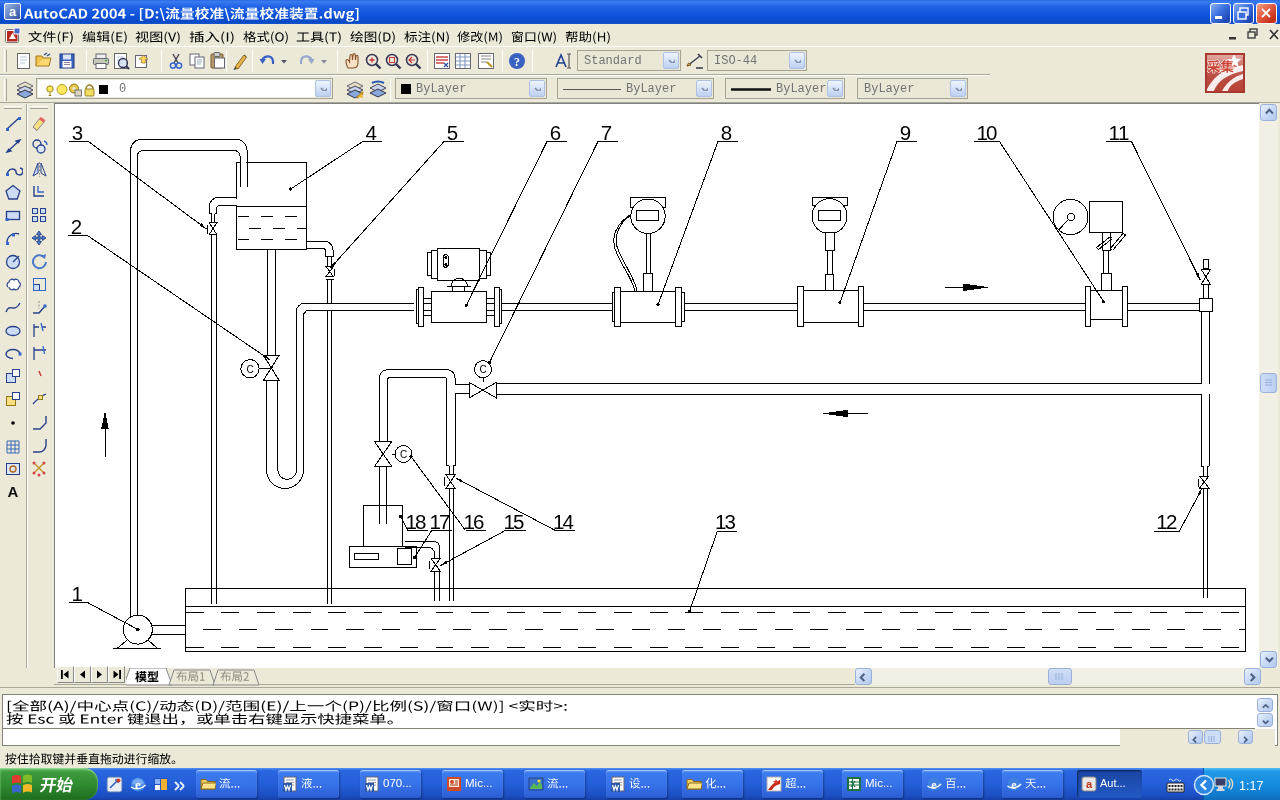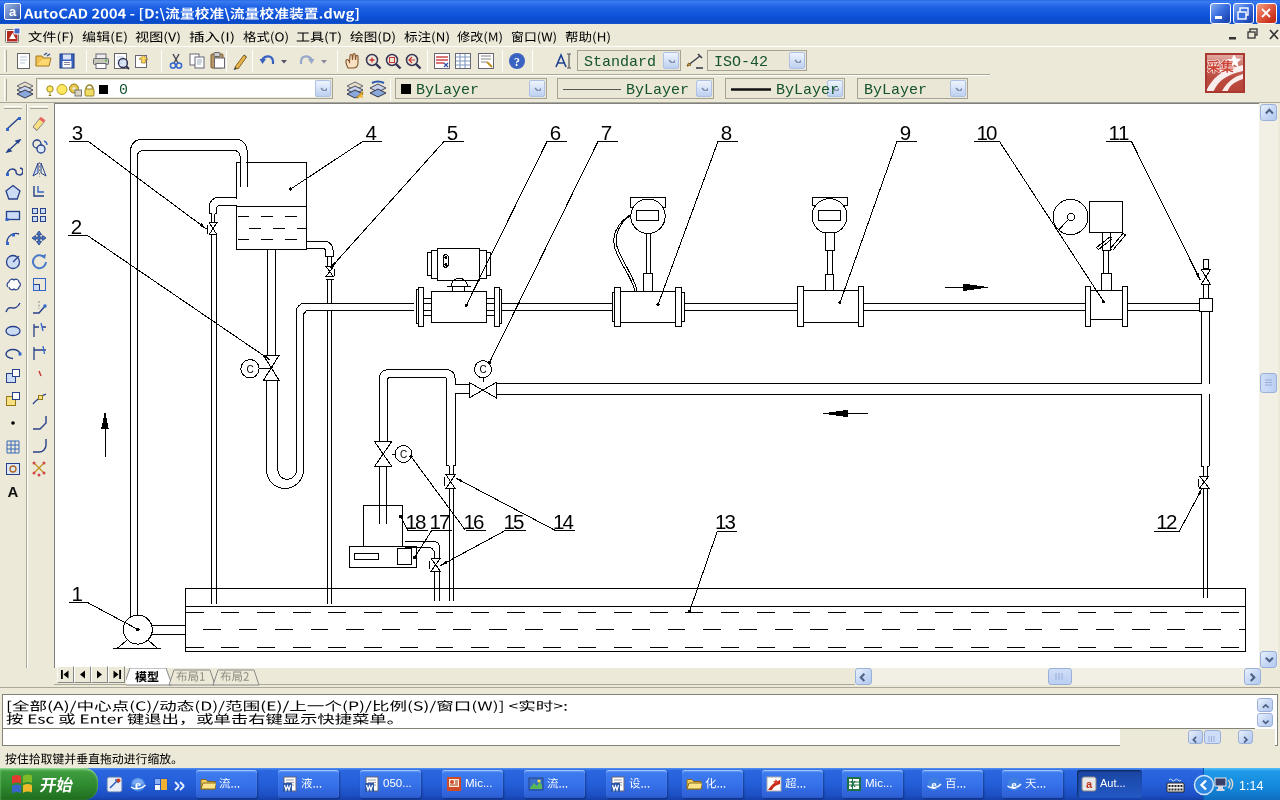--- a/index.html
+++ b/index.html
@@ -5,21 +5,21 @@
 .abs{position:absolute}
 #root{position:relative;width:1280px;height:800px}
 .tb{background:#ece9d8}
 .grip{width:3px;border-left:1px solid #fff;border-right:1px solid #a9a799;height:22px}
 .sep{width:1px;background:#a9a799;border-right:1px solid #fff;height:22px}
 .combo{background:#eae7d6;border:1px solid #a5a395;position:absolute;height:21px}
 .combo .in{position:absolute;left:1px;top:1px;right:17px;bottom:1px;background:#eae7d6}
 .combo.wt .in{background:#fff}
 .combo .btn{position:absolute;right:1px;top:1px;width:16px;bottom:1px;border:1px solid #aec0e4;border-radius:2px;background:linear-gradient(180deg,#eef4fd 0%,#d3e1f7 55%,#bcd0f0 100%)}
 .chev{position:absolute;width:7px;height:4px}
-.ctext{font-size:15px;color:#14532d;font-family:"Liberation Mono",monospace}
+.ctext{font-size:12px;color:#737373;font-family:"Liberation Mono",monospace}
 </style></head><body>
 <div id="root">
     <div class="abs" style="left:0;top:0;width:1280px;height:24px;background:linear-gradient(180deg,#2667e8 0%,#3a7bf0 6%,#1e61e4 30%,#0d51d8 70%,#0a49c4 92%,#1257d0 100%)">
 <div class="abs" style="left:4px;top:3px;width:17px;height:17px;background:linear-gradient(135deg,#9db8e8,#30519e);border:1px solid #fff;border-radius:2px;color:#fff;font-weight:bold;font-size:13px;text-align:center;line-height:15px">a</div>
 </div>
     <svg style="position:absolute;left:24.0px;top:3.5px" width="338.0" height="19.1">
       <g transform="translate(0,14.5) scale(1.1191,1)">
         <path d="M-0.1 0.0 3.1 -9.8H5.4L8.5 0.0H6.5L5.1 -5.1Q4.8 -5.9 4.6 -6.7Q4.4 -7.5 4.2 -8.3H4.2Q4.0 -7.5 3.8 -6.7Q3.5 -5.9 3.3 -5.1L1.9 0.0ZM1.9 -2.5V-4.0H6.5V-2.5Z M11.7 0.2Q10.5 0.2 10.0 -0.6Q9.4 -1.4 9.4 -2.8V-7.4H11.4V-3.0Q11.4 -2.2 11.6 -1.8Q11.9 -1.5 12.4 -1.5Q12.9 -1.5 13.2 -1.7Q13.5 -1.9 13.9 -2.4V-7.4H15.8V0.0H14.3L14.1 -1.1H14.1Q13.6 -0.5 13.0 -0.2Q12.5 0.2 11.7 0.2Z M20.6 0.2Q19.7 0.2 19.2 -0.2Q18.7 -0.5 18.4 -1.1Q18.2 -1.8 18.2 -2.6V-5.9H17.2V-7.3L18.3 -7.4L18.5 -9.4H20.1V-7.4H22.0V-5.9H20.1V-2.6Q20.1 -2.0 20.4 -1.6Q20.6 -1.3 21.1 -1.3Q21.3 -1.3 21.5 -1.4Q21.7 -1.4 21.9 -1.5L22.2 -0.1Q21.9 0.0 21.5 0.1Q21.1 0.2 20.6 0.2Z M26.6 0.2Q25.6 0.2 24.8 -0.3Q24.0 -0.7 23.5 -1.6Q23.0 -2.5 23.0 -3.7Q23.0 -4.9 23.5 -5.8Q24.0 -6.7 24.8 -7.1Q25.6 -7.6 26.6 -7.6Q27.3 -7.6 27.9 -7.3Q28.5 -7.1 29.0 -6.6Q29.5 -6.1 29.8 -5.3Q30.1 -4.6 30.1 -3.7Q30.1 -2.5 29.6 -1.6Q29.1 -0.7 28.3 -0.3Q27.5 0.2 26.6 0.2ZM26.6 -1.4Q27.1 -1.4 27.4 -1.7Q27.8 -2.0 27.9 -2.5Q28.1 -3.0 28.1 -3.7Q28.1 -4.4 27.9 -4.9Q27.8 -5.4 27.4 -5.7Q27.1 -6.0 26.6 -6.0Q26.1 -6.0 25.7 -5.7Q25.4 -5.4 25.2 -4.9Q25.0 -4.4 25.0 -3.7Q25.0 -3.0 25.2 -2.5Q25.4 -2.0 25.7 -1.7Q26.1 -1.4 26.6 -1.4Z M35.9 0.2Q34.9 0.2 34.1 -0.1Q33.3 -0.5 32.7 -1.1Q32.1 -1.8 31.8 -2.7Q31.4 -3.6 31.4 -4.8Q31.4 -6.1 31.8 -7.0Q32.1 -7.9 32.7 -8.6Q33.4 -9.3 34.2 -9.6Q35.0 -10.0 35.9 -10.0Q36.9 -10.0 37.6 -9.6Q38.3 -9.2 38.8 -8.7L37.8 -7.5Q37.4 -7.8 37.0 -8.0Q36.5 -8.3 36.0 -8.3Q35.2 -8.3 34.7 -7.9Q34.1 -7.5 33.7 -6.7Q33.4 -6.0 33.4 -4.9Q33.4 -3.8 33.7 -3.1Q34.0 -2.3 34.6 -1.9Q35.2 -1.5 35.9 -1.5Q36.6 -1.5 37.1 -1.8Q37.6 -2.1 38.0 -2.5L39.0 -1.2Q38.4 -0.5 37.6 -0.2Q36.8 0.2 35.9 0.2Z M39.3 0.0 42.4 -9.8H44.7L47.9 0.0H45.8L44.4 -5.1Q44.2 -5.9 44.0 -6.7Q43.8 -7.5 43.6 -8.3H43.5Q43.3 -7.5 43.1 -6.7Q42.9 -5.9 42.7 -5.1L41.3 0.0ZM41.2 -2.5V-4.0H45.9V-2.5Z M49.0 0.0V-9.8H51.7Q53.2 -9.8 54.3 -9.3Q55.4 -8.7 55.9 -7.7Q56.5 -6.6 56.5 -4.9Q56.5 -3.3 55.9 -2.2Q55.4 -1.1 54.3 -0.5Q53.2 0.0 51.8 0.0ZM51.0 -1.6H51.6Q52.5 -1.6 53.1 -1.9Q53.8 -2.3 54.2 -3.0Q54.5 -3.7 54.5 -4.9Q54.5 -6.1 54.2 -6.8Q53.8 -7.6 53.1 -7.9Q52.5 -8.2 51.6 -8.2H51.0Z M60.8 0.0V-1.1Q62.1 -2.3 63.1 -3.3Q64.0 -4.3 64.5 -5.2Q65.0 -6.1 65.0 -6.8Q65.0 -7.3 64.9 -7.7Q64.7 -8.0 64.4 -8.2Q64.0 -8.4 63.6 -8.4Q63.0 -8.4 62.6 -8.1Q62.1 -7.8 61.8 -7.4L60.7 -8.5Q61.4 -9.2 62.1 -9.6Q62.8 -10.0 63.8 -10.0Q64.7 -10.0 65.4 -9.6Q66.1 -9.2 66.5 -8.5Q66.9 -7.9 66.9 -6.9Q66.9 -6.1 66.4 -5.1Q66.0 -4.2 65.3 -3.3Q64.5 -2.4 63.6 -1.5Q64.0 -1.6 64.4 -1.6Q64.9 -1.6 65.2 -1.6H67.3V0.0Z M71.9 0.2Q70.9 0.2 70.2 -0.4Q69.4 -1.0 69.0 -2.1Q68.6 -3.2 68.6 -4.9Q68.6 -6.6 69.0 -7.7Q69.4 -8.8 70.2 -9.4Q70.9 -10.0 71.9 -10.0Q72.9 -10.0 73.7 -9.4Q74.4 -8.8 74.8 -7.7Q75.2 -6.6 75.2 -4.9Q75.2 -3.2 74.8 -2.1Q74.4 -1.0 73.7 -0.4Q72.9 0.2 71.9 0.2ZM71.9 -1.3Q72.3 -1.3 72.7 -1.7Q73.0 -2.0 73.2 -2.8Q73.4 -3.6 73.4 -4.9Q73.4 -6.3 73.2 -7.1Q73.0 -7.8 72.7 -8.1Q72.3 -8.5 71.9 -8.5Q71.5 -8.5 71.2 -8.1Q70.8 -7.8 70.6 -7.1Q70.4 -6.3 70.4 -4.9Q70.4 -3.6 70.6 -2.8Q70.8 -2.0 71.2 -1.7Q71.5 -1.3 71.9 -1.3Z M79.7 0.2Q78.7 0.2 78.0 -0.4Q77.2 -1.0 76.8 -2.1Q76.4 -3.2 76.4 -4.9Q76.4 -6.6 76.8 -7.7Q77.2 -8.8 78.0 -9.4Q78.7 -10.0 79.7 -10.0Q80.7 -10.0 81.4 -9.4Q82.2 -8.8 82.6 -7.7Q83.0 -6.6 83.0 -4.9Q83.0 -3.2 82.6 -2.1Q82.2 -1.0 81.4 -0.4Q80.7 0.2 79.7 0.2ZM79.7 -1.3Q80.1 -1.3 80.5 -1.7Q80.8 -2.0 81.0 -2.8Q81.2 -3.6 81.2 -4.9Q81.2 -6.3 81.0 -7.1Q80.8 -7.8 80.5 -8.1Q80.1 -8.5 79.7 -8.5Q79.3 -8.5 79.0 -8.1Q78.6 -7.8 78.4 -7.1Q78.2 -6.3 78.2 -4.9Q78.2 -3.6 78.4 -2.8Q78.6 -2.0 79.0 -1.7Q79.3 -1.3 79.7 -1.3Z M88.0 0.0V-6.0Q88.0 -6.4 88.1 -7.0Q88.1 -7.6 88.1 -8.0H88.1Q87.9 -7.6 87.7 -7.2Q87.5 -6.8 87.3 -6.4L85.8 -4.0H91.0V-2.5H83.9V-3.9L87.5 -9.8H89.9V0.0Z M95.0 -3.1V-4.5H98.6V-3.1Z M103.6 2.3V-10.6H106.6V-9.6H105.0V1.2H106.6V2.3Z M108.5 0.0V-9.8H111.1Q112.6 -9.8 113.7 -9.3Q114.8 -8.7 115.4 -7.7Q116.0 -6.6 116.0 -4.9Q116.0 -3.3 115.4 -2.2Q114.8 -1.1 113.7 -0.5Q112.7 0.0 111.2 0.0ZM110.4 -1.6H111.0Q111.9 -1.6 112.6 -1.9Q113.3 -2.3 113.6 -3.0Q114.0 -3.7 114.0 -4.9Q114.0 -6.1 113.6 -6.8Q113.3 -7.6 112.6 -7.9Q111.9 -8.2 111.0 -8.2H110.4Z M118.8 -4.8Q118.3 -4.8 118.0 -5.2Q117.6 -5.6 117.6 -6.1Q117.6 -6.6 118.0 -7.0Q118.3 -7.4 118.8 -7.4Q119.3 -7.4 119.7 -7.0Q120.0 -6.6 120.0 -6.1Q120.0 -5.6 119.7 -5.2Q119.3 -4.8 118.8 -4.8ZM118.8 0.2Q118.3 0.2 118.0 -0.2Q117.6 -0.6 117.6 -1.1Q117.6 -1.6 118.0 -2.0Q118.3 -2.3 118.8 -2.3Q119.3 -2.3 119.7 -2.0Q120.0 -1.6 120.0 -1.1Q120.0 -0.6 119.7 -0.2Q119.3 0.2 118.8 0.2Z M124.6 2.4 121.3 -10.6H122.6L125.9 2.4Z M130.4 -9.6H138.6V-8.2H130.4ZM133.5 -4.7H134.9V0.6H133.5ZM131.3 -4.7H132.7V-3.4Q132.7 -2.9 132.7 -2.3Q132.6 -1.7 132.4 -1.1Q132.2 -0.5 131.8 0.1Q131.4 0.6 130.7 1.1Q130.6 0.9 130.4 0.8Q130.2 0.6 130.0 0.4Q129.8 0.2 129.6 0.1Q130.4 -0.5 130.7 -1.1Q131.1 -1.7 131.2 -2.3Q131.3 -2.9 131.3 -3.5ZM135.4 -7.7 136.6 -8.4Q137.0 -8.0 137.4 -7.5Q137.8 -6.9 138.2 -6.5Q138.6 -6.0 138.8 -5.6L137.5 -4.8Q137.3 -5.1 137.0 -5.7Q136.6 -6.2 136.2 -6.7Q135.8 -7.2 135.4 -7.7ZM135.7 -4.7H137.2V-0.7Q137.2 -0.6 137.2 -0.5Q137.2 -0.4 137.2 -0.4Q137.3 -0.3 137.3 -0.3Q137.3 -0.3 137.4 -0.3Q137.4 -0.3 137.5 -0.3Q137.5 -0.3 137.6 -0.3Q137.6 -0.3 137.7 -0.3Q137.7 -0.3 137.8 -0.3Q137.8 -0.4 137.9 -0.7Q137.9 -0.8 137.9 -1.2Q137.9 -1.5 137.9 -2.0Q138.1 -1.8 138.4 -1.6Q138.7 -1.5 139.0 -1.4Q139.0 -0.9 138.9 -0.5Q138.9 -0.0 138.8 0.2Q138.7 0.6 138.4 0.8Q138.2 0.9 138.0 0.9Q137.8 0.9 137.6 0.9Q137.5 0.9 137.3 0.9Q137.1 0.9 136.9 0.9Q136.7 0.9 136.5 0.9Q136.2 0.8 136.1 0.6Q135.9 0.4 135.8 0.2Q135.7 -0.1 135.7 -0.8ZM130.8 -5.0Q130.8 -5.2 130.7 -5.5Q130.7 -5.8 130.6 -6.0Q130.5 -6.3 130.5 -6.5Q130.7 -6.5 131.0 -6.6Q131.3 -6.7 131.5 -6.9Q131.6 -7.0 131.9 -7.3Q132.1 -7.6 132.4 -8.0Q132.7 -8.3 133.0 -8.7Q133.2 -9.0 133.4 -9.2H135.1Q134.9 -8.9 134.5 -8.4Q134.2 -8.0 133.8 -7.5Q133.5 -7.1 133.2 -6.7Q132.8 -6.2 132.5 -5.9Q132.5 -5.9 132.4 -5.9Q132.2 -5.8 131.9 -5.7Q131.7 -5.6 131.4 -5.5Q131.2 -5.4 131.0 -5.3Q130.8 -5.1 130.8 -5.0ZM130.8 -5.0 130.8 -6.1 131.6 -6.6 137.3 -6.9Q137.4 -6.6 137.4 -6.3Q137.5 -5.9 137.6 -5.7Q135.9 -5.5 134.8 -5.5Q133.7 -5.4 133.0 -5.3Q132.3 -5.3 131.8 -5.2Q131.4 -5.2 131.2 -5.1Q131.0 -5.1 130.8 -5.0ZM133.3 -10.9 134.8 -11.2Q135.0 -10.8 135.2 -10.3Q135.4 -9.7 135.5 -9.4L134.0 -9.0Q133.9 -9.3 133.7 -9.9Q133.5 -10.4 133.3 -10.9ZM127.0 -9.9 127.9 -11.1Q128.3 -10.9 128.8 -10.6Q129.2 -10.4 129.7 -10.1Q130.1 -9.9 130.3 -9.6L129.4 -8.3Q129.2 -8.6 128.8 -8.9Q128.3 -9.2 127.9 -9.4Q127.4 -9.7 127.0 -9.9ZM126.5 -6.2 127.3 -7.4Q127.7 -7.3 128.2 -7.1Q128.7 -6.8 129.1 -6.6Q129.5 -6.4 129.8 -6.1L128.9 -4.8Q128.7 -5.0 128.3 -5.3Q127.9 -5.6 127.4 -5.8Q126.9 -6.1 126.5 -6.2ZM126.7 -0.0Q127.1 -0.5 127.5 -1.2Q127.9 -1.9 128.4 -2.7Q128.8 -3.5 129.2 -4.2L130.4 -3.2Q130.1 -2.5 129.7 -1.7Q129.3 -1.0 128.9 -0.3Q128.5 0.4 128.1 1.0Z M143.1 -8.8V-8.3H148.6V-8.8ZM143.1 -10.0V-9.6H148.6V-10.0ZM141.6 -10.8H150.2V-7.5H141.6ZM142.8 -3.5V-3.1H148.9V-3.5ZM142.8 -4.8V-4.3H148.9V-4.8ZM141.3 -5.6H150.5V-2.2H141.3ZM145.1 -5.3H146.6V0.3H145.1ZM139.9 -7.1H151.9V-6.0H139.9ZM141.0 -1.8H150.7V-0.8H141.0ZM139.9 -0.3H151.9V0.9H139.9Z M157.8 -9.4H165.1V-7.9H157.8ZM159.4 -7.9 160.8 -7.3Q160.2 -6.5 159.6 -5.7Q158.9 -4.9 158.2 -4.3Q158.1 -4.6 157.7 -4.9Q157.4 -5.1 157.2 -5.3Q157.6 -5.6 158.0 -6.1Q158.4 -6.5 158.8 -7.0Q159.1 -7.5 159.4 -7.9ZM161.8 -7.2 162.9 -8.1Q163.3 -7.7 163.8 -7.2Q164.2 -6.7 164.6 -6.3Q165.0 -5.8 165.2 -5.4L164.1 -4.4Q163.9 -4.8 163.5 -5.3Q163.1 -5.8 162.7 -6.3Q162.3 -6.8 161.8 -7.2ZM160.0 -5.5Q160.5 -4.3 161.2 -3.2Q161.9 -2.2 163.0 -1.5Q164.1 -0.7 165.5 -0.3Q165.3 -0.2 165.1 0.1Q164.9 0.3 164.7 0.6Q164.5 0.9 164.4 1.1Q162.9 0.6 161.8 -0.3Q160.7 -1.2 160.0 -2.4Q159.2 -3.6 158.7 -5.1ZM159.9 -10.8 161.4 -11.4Q161.7 -11.0 161.9 -10.5Q162.2 -10.1 162.4 -9.7L160.9 -9.1Q160.8 -9.5 160.5 -10.0Q160.2 -10.4 159.9 -10.8ZM153.1 -8.6H157.5V-7.1H153.1ZM154.7 -11.2H156.2V1.2H154.7ZM154.5 -7.6 155.4 -7.3Q155.3 -6.5 155.1 -5.6Q154.9 -4.7 154.6 -3.9Q154.4 -3.0 154.1 -2.3Q153.8 -1.6 153.4 -1.0Q153.4 -1.3 153.3 -1.6Q153.1 -1.8 153.0 -2.1Q152.8 -2.4 152.7 -2.6Q153.0 -3.1 153.3 -3.6Q153.6 -4.2 153.8 -4.9Q154.1 -5.6 154.2 -6.3Q154.4 -7.0 154.5 -7.6ZM156.1 -6.8Q156.2 -6.6 156.5 -6.2Q156.7 -5.9 157.0 -5.4Q157.3 -5.0 157.5 -4.6Q157.7 -4.3 157.8 -4.1L156.9 -2.9Q156.8 -3.3 156.6 -3.7Q156.4 -4.1 156.2 -4.6Q156.0 -5.0 155.8 -5.4Q155.6 -5.9 155.4 -6.1ZM162.3 -5.5 163.8 -5.1Q163.1 -2.8 161.7 -1.3Q160.3 0.3 158.1 1.2Q158.0 1.0 157.8 0.8Q157.6 0.5 157.4 0.3Q157.2 0.1 157.1 -0.0Q159.1 -0.8 160.4 -2.2Q161.7 -3.6 162.3 -5.5Z M171.4 -6.3H178.0V-4.9H171.4ZM171.4 -3.7H178.0V-2.4H171.4ZM171.4 -1.1H178.5V0.3H171.4ZM171.4 -11.1 172.8 -10.8Q172.4 -9.6 171.9 -8.4Q171.3 -7.3 170.7 -6.3Q170.1 -5.3 169.3 -4.6Q169.2 -4.7 169.0 -5.0Q168.8 -5.2 168.6 -5.4Q168.4 -5.6 168.2 -5.8Q168.9 -6.4 169.5 -7.2Q170.1 -8.1 170.6 -9.1Q171.1 -10.1 171.4 -11.1ZM171.7 -8.9H178.3V-7.6H171.7V1.2H170.3V-7.7L171.4 -8.9ZM174.1 -8.2H175.6V-0.3H174.1ZM173.6 -10.6 174.9 -11.2Q175.3 -10.7 175.6 -10.2Q175.9 -9.7 176.1 -9.3L174.6 -8.5Q174.5 -9.0 174.2 -9.5Q173.9 -10.1 173.6 -10.6ZM166.1 -10.0 167.5 -10.7Q167.8 -10.2 168.2 -9.6Q168.5 -9.0 168.8 -8.5Q169.1 -8.0 169.3 -7.5L167.7 -6.8Q167.6 -7.2 167.3 -7.8Q167.0 -8.3 166.7 -8.9Q166.4 -9.5 166.1 -10.0ZM166.1 -0.1Q166.4 -0.7 166.8 -1.4Q167.1 -2.1 167.4 -3.0Q167.8 -3.8 168.1 -4.6L169.5 -3.9Q169.3 -3.1 169.0 -2.4Q168.7 -1.6 168.4 -0.8Q168.1 -0.1 167.8 0.6Z M182.5 2.4 179.2 -10.6H180.5L183.8 2.4Z M188.3 -9.6H196.5V-8.2H188.3ZM191.4 -4.7H192.8V0.6H191.4ZM189.2 -4.7H190.6V-3.4Q190.6 -2.9 190.6 -2.3Q190.5 -1.7 190.3 -1.1Q190.1 -0.5 189.7 0.1Q189.3 0.6 188.6 1.1Q188.5 0.9 188.3 0.8Q188.1 0.6 187.9 0.4Q187.7 0.2 187.5 0.1Q188.3 -0.5 188.6 -1.1Q189.0 -1.7 189.1 -2.3Q189.2 -2.9 189.2 -3.5ZM193.3 -7.7 194.5 -8.4Q194.9 -8.0 195.3 -7.5Q195.7 -6.9 196.1 -6.5Q196.5 -6.0 196.7 -5.6L195.4 -4.8Q195.3 -5.1 194.9 -5.7Q194.5 -6.2 194.1 -6.7Q193.7 -7.2 193.3 -7.7ZM193.6 -4.7H195.1V-0.7Q195.1 -0.6 195.1 -0.5Q195.1 -0.4 195.1 -0.4Q195.2 -0.3 195.2 -0.3Q195.2 -0.3 195.3 -0.3Q195.3 -0.3 195.4 -0.3Q195.4 -0.3 195.5 -0.3Q195.5 -0.3 195.6 -0.3Q195.6 -0.3 195.7 -0.3Q195.7 -0.4 195.8 -0.7Q195.8 -0.8 195.8 -1.2Q195.8 -1.5 195.8 -2.0Q196.0 -1.8 196.3 -1.6Q196.6 -1.5 196.9 -1.4Q196.9 -0.9 196.8 -0.5Q196.8 -0.0 196.7 0.2Q196.6 0.6 196.3 0.8Q196.1 0.9 195.9 0.9Q195.7 0.9 195.5 0.9Q195.4 0.9 195.2 0.9Q195.0 0.9 194.9 0.9Q194.6 0.9 194.4 0.9Q194.1 0.8 194.0 0.6Q193.8 0.4 193.7 0.2Q193.6 -0.1 193.6 -0.8ZM188.7 -5.0Q188.7 -5.2 188.6 -5.5Q188.6 -5.8 188.5 -6.0Q188.4 -6.3 188.4 -6.5Q188.6 -6.5 188.9 -6.6Q189.2 -6.7 189.4 -6.9Q189.5 -7.0 189.8 -7.3Q190.0 -7.6 190.3 -8.0Q190.6 -8.3 190.9 -8.7Q191.1 -9.0 191.3 -9.2H193.0Q192.8 -8.9 192.4 -8.4Q192.1 -8.0 191.8 -7.5Q191.4 -7.1 191.1 -6.7Q190.7 -6.2 190.4 -5.9Q190.4 -5.9 190.3 -5.9Q190.1 -5.8 189.8 -5.7Q189.6 -5.6 189.3 -5.5Q189.1 -5.4 188.9 -5.3Q188.7 -5.1 188.7 -5.0ZM188.7 -5.0 188.7 -6.1 189.5 -6.6 195.2 -6.9Q195.3 -6.6 195.3 -6.3Q195.4 -5.9 195.5 -5.7Q193.8 -5.5 192.7 -5.5Q191.6 -5.4 190.9 -5.3Q190.2 -5.3 189.7 -5.2Q189.3 -5.2 189.1 -5.1Q188.9 -5.1 188.7 -5.0ZM191.2 -10.9 192.7 -11.2Q192.9 -10.8 193.1 -10.3Q193.3 -9.7 193.4 -9.4L191.9 -9.0Q191.8 -9.3 191.6 -9.9Q191.4 -10.4 191.2 -10.9ZM184.9 -9.9 185.8 -11.1Q186.2 -10.9 186.7 -10.6Q187.1 -10.4 187.6 -10.1Q188.0 -9.9 188.2 -9.6L187.3 -8.3Q187.1 -8.6 186.7 -8.9Q186.3 -9.2 185.8 -9.4Q185.3 -9.7 184.9 -9.9ZM184.4 -6.2 185.2 -7.4Q185.6 -7.3 186.1 -7.1Q186.6 -6.8 187.0 -6.6Q187.5 -6.4 187.7 -6.1L186.9 -4.8Q186.6 -5.0 186.2 -5.3Q185.8 -5.6 185.3 -5.8Q184.8 -6.1 184.4 -6.2ZM184.6 -0.0Q185.0 -0.5 185.4 -1.2Q185.9 -1.9 186.3 -2.7Q186.7 -3.5 187.1 -4.2L188.3 -3.2Q188.0 -2.5 187.6 -1.7Q187.2 -1.0 186.8 -0.3Q186.4 0.4 186.0 1.0Z M201.0 -8.8V-8.3H206.5V-8.8ZM201.0 -10.0V-9.6H206.5V-10.0ZM199.5 -10.8H208.1V-7.5H199.5ZM200.7 -3.5V-3.1H206.8V-3.5ZM200.7 -4.8V-4.3H206.8V-4.8ZM199.2 -5.6H208.4V-2.2H199.2ZM203.0 -5.3H204.5V0.3H203.0ZM197.8 -7.1H209.8V-6.0H197.8ZM199.0 -1.8H208.6V-0.8H199.0ZM197.8 -0.3H209.8V0.9H197.8Z M215.7 -9.4H223.0V-7.9H215.7ZM217.3 -7.9 218.7 -7.3Q218.2 -6.5 217.5 -5.7Q216.8 -4.9 216.2 -4.3Q216.0 -4.6 215.6 -4.9Q215.3 -5.1 215.1 -5.3Q215.5 -5.6 215.9 -6.1Q216.3 -6.5 216.7 -7.0Q217.0 -7.5 217.3 -7.9ZM219.7 -7.2 220.8 -8.1Q221.2 -7.7 221.7 -7.2Q222.1 -6.7 222.5 -6.3Q222.9 -5.8 223.1 -5.4L222.0 -4.4Q221.8 -4.8 221.4 -5.3Q221.0 -5.8 220.6 -6.3Q220.2 -6.8 219.7 -7.2ZM217.9 -5.5Q218.4 -4.3 219.1 -3.2Q219.9 -2.2 220.9 -1.5Q222.0 -0.7 223.4 -0.3Q223.2 -0.2 223.0 0.1Q222.8 0.3 222.6 0.6Q222.4 0.9 222.3 1.1Q220.8 0.6 219.7 -0.3Q218.6 -1.2 217.9 -2.4Q217.1 -3.6 216.6 -5.1ZM217.9 -10.8 219.3 -11.4Q219.6 -11.0 219.9 -10.5Q220.1 -10.1 220.3 -9.7L218.8 -9.1Q218.7 -9.5 218.4 -10.0Q218.1 -10.4 217.9 -10.8ZM211.0 -8.6H215.4V-7.1H211.0ZM212.6 -11.2H214.1V1.2H212.6ZM212.4 -7.6 213.3 -7.3Q213.2 -6.5 213.0 -5.6Q212.8 -4.7 212.5 -3.9Q212.3 -3.0 212.0 -2.3Q211.7 -1.6 211.4 -1.0Q211.3 -1.3 211.2 -1.6Q211.0 -1.8 210.9 -2.1Q210.7 -2.4 210.6 -2.6Q210.9 -3.1 211.2 -3.6Q211.5 -4.2 211.7 -4.9Q212.0 -5.6 212.1 -6.3Q212.3 -7.0 212.4 -7.6ZM214.0 -6.8Q214.2 -6.6 214.4 -6.2Q214.6 -5.9 214.9 -5.4Q215.2 -5.0 215.4 -4.6Q215.6 -4.3 215.7 -4.1L214.8 -2.9Q214.7 -3.3 214.5 -3.7Q214.3 -4.1 214.1 -4.6Q213.9 -5.0 213.7 -5.4Q213.5 -5.9 213.3 -6.1ZM220.2 -5.5 221.7 -5.1Q221.0 -2.8 219.6 -1.3Q218.2 0.3 216.0 1.2Q215.9 1.0 215.7 0.8Q215.5 0.5 215.3 0.3Q215.1 0.1 215.0 -0.0Q217.0 -0.8 218.3 -2.2Q219.6 -3.6 220.2 -5.5Z M229.3 -6.3H235.9V-4.9H229.3ZM229.3 -3.7H235.9V-2.4H229.3ZM229.3 -1.1H236.4V0.3H229.3ZM229.3 -11.1 230.7 -10.8Q230.4 -9.6 229.8 -8.4Q229.3 -7.3 228.6 -6.3Q228.0 -5.3 227.2 -4.6Q227.1 -4.7 226.9 -5.0Q226.7 -5.2 226.5 -5.4Q226.3 -5.6 226.1 -5.8Q226.8 -6.4 227.4 -7.2Q228.0 -8.1 228.5 -9.1Q229.0 -10.1 229.3 -11.1ZM229.6 -8.9H236.2V-7.6H229.6V1.2H228.2V-7.7L229.3 -8.9ZM232.0 -8.2H233.6V-0.3H232.0ZM231.5 -10.6 232.9 -11.2Q233.2 -10.7 233.5 -10.2Q233.8 -9.7 234.0 -9.3L232.6 -8.5Q232.4 -9.0 232.1 -9.5Q231.8 -10.1 231.5 -10.6ZM224.0 -10.0 225.5 -10.7Q225.8 -10.2 226.1 -9.6Q226.4 -9.0 226.7 -8.5Q227.0 -8.0 227.2 -7.5L225.6 -6.8Q225.5 -7.2 225.2 -7.8Q224.9 -8.3 224.6 -8.9Q224.3 -9.5 224.0 -10.0ZM224.0 -0.1Q224.3 -0.7 224.7 -1.4Q225.0 -2.1 225.3 -3.0Q225.7 -3.8 226.0 -4.6L227.4 -3.9Q227.2 -3.1 226.9 -2.4Q226.6 -1.6 226.3 -0.8Q226.0 -0.1 225.7 0.6Z M242.4 -3.8 243.6 -3.3Q243.1 -2.8 242.5 -2.4Q241.9 -1.9 241.1 -1.6Q240.4 -1.2 239.6 -0.9Q238.8 -0.7 238.0 -0.5Q237.8 -0.7 237.6 -1.1Q237.3 -1.4 237.1 -1.6Q237.9 -1.7 238.7 -2.0Q239.4 -2.2 240.1 -2.5Q240.8 -2.7 241.4 -3.1Q242.0 -3.4 242.4 -3.8ZM244.4 -3.8Q244.8 -2.8 245.5 -2.1Q246.2 -1.4 247.3 -0.9Q248.3 -0.4 249.6 -0.2Q249.4 0.0 249.1 0.4Q248.9 0.8 248.7 1.1Q247.3 0.8 246.2 0.2Q245.1 -0.4 244.3 -1.3Q243.6 -2.3 243.1 -3.5ZM247.7 -3.1 248.9 -2.3Q248.5 -2.0 248.0 -1.8Q247.5 -1.5 247.1 -1.3Q246.6 -1.0 246.2 -0.8L245.3 -1.6Q245.7 -1.8 246.1 -2.1Q246.6 -2.3 247.0 -2.6Q247.4 -2.9 247.7 -3.1ZM237.4 -4.3H249.4V-3.0H237.4ZM242.0 -9.7H249.3V-8.3H242.0ZM242.3 -6.8H249.0V-5.4H242.3ZM240.1 -11.2H241.5V-4.8H240.1ZM244.8 -11.2H246.4V-5.8H244.8ZM237.4 -9.7 238.3 -10.6Q238.7 -10.3 239.2 -10.0Q239.7 -9.6 240.0 -9.3L239.0 -8.3Q238.9 -8.5 238.6 -8.8Q238.3 -9.0 238.0 -9.3Q237.7 -9.5 237.4 -9.7ZM237.2 -6.7Q237.8 -6.9 238.6 -7.3Q239.5 -7.6 240.4 -8.0L240.7 -6.7Q240.0 -6.4 239.2 -6.0Q238.4 -5.7 237.7 -5.4ZM239.7 1.3 239.6 0.2 240.2 -0.3 244.4 -1.1Q244.4 -0.8 244.3 -0.4Q244.3 -0.0 244.3 0.2Q242.9 0.5 242.0 0.7Q241.2 0.8 240.7 0.9Q240.2 1.1 240.0 1.1Q239.8 1.2 239.7 1.3ZM239.7 1.3Q239.6 1.1 239.6 0.9Q239.5 0.7 239.4 0.4Q239.3 0.2 239.2 0.1Q239.4 0.0 239.6 -0.1Q239.7 -0.2 239.9 -0.4Q240.0 -0.6 240.0 -0.9V-2.2L241.5 -2.2V0.1Q241.5 0.1 241.3 0.2Q241.2 0.3 240.9 0.4Q240.6 0.5 240.3 0.7Q240.1 0.8 239.9 1.0Q239.7 1.1 239.7 1.3ZM242.3 -4.9 243.8 -5.3Q244.1 -5.0 244.2 -4.5Q244.4 -4.1 244.5 -3.8L242.9 -3.3Q242.8 -3.6 242.6 -4.1Q242.5 -4.5 242.3 -4.9Z M258.7 -9.7V-8.9H260.3V-9.7ZM255.8 -9.7V-8.9H257.3V-9.7ZM252.9 -9.7V-8.9H254.4V-9.7ZM251.4 -10.7H261.9V-7.9H251.4ZM250.8 -7.3H262.2V-6.2H250.8ZM255.7 -8.2 257.3 -8.1Q257.3 -7.4 257.1 -6.6Q257.0 -5.8 256.9 -5.2H255.4Q255.5 -5.6 255.5 -6.1Q255.6 -6.6 255.6 -7.2Q255.7 -7.7 255.7 -8.2ZM250.7 -0.3H262.6V0.8H250.7ZM253.0 -4.2H260.1V-3.4H253.0ZM253.1 -2.9H260.1V-2.1H253.1ZM253.1 -1.6H260.2V-0.8H253.1ZM252.2 -5.6H260.9V0.3H259.4V-4.7H253.7V0.3H252.2Z M265.3 0.2Q264.8 0.2 264.5 -0.2Q264.1 -0.6 264.1 -1.1Q264.1 -1.6 264.5 -2.0Q264.8 -2.3 265.3 -2.3Q265.8 -2.3 266.2 -2.0Q266.5 -1.6 266.5 -1.1Q266.5 -0.6 266.2 -0.2Q265.8 0.2 265.3 0.2Z M271.1 0.2Q270.2 0.2 269.5 -0.3Q268.8 -0.7 268.5 -1.6Q268.1 -2.5 268.1 -3.7Q268.1 -4.9 268.5 -5.8Q269.0 -6.6 269.7 -7.1Q270.4 -7.6 271.2 -7.6Q271.8 -7.6 272.2 -7.4Q272.7 -7.1 273.1 -6.8L273.0 -7.9V-10.5H274.9V0.0H273.4L273.2 -0.8H273.2Q272.8 -0.4 272.2 -0.1Q271.7 0.2 271.1 0.2ZM271.6 -1.4Q272.0 -1.4 272.3 -1.6Q272.7 -1.8 273.0 -2.2V-5.4Q272.7 -5.7 272.3 -5.9Q272.0 -6.0 271.6 -6.0Q271.2 -6.0 270.9 -5.7Q270.5 -5.5 270.3 -5.0Q270.1 -4.5 270.1 -3.7Q270.1 -3.0 270.3 -2.4Q270.4 -1.9 270.8 -1.7Q271.1 -1.4 271.6 -1.4Z M278.2 0.0 276.3 -7.4H278.3L279.1 -3.7Q279.2 -3.2 279.3 -2.7Q279.3 -2.1 279.4 -1.6H279.5Q279.6 -2.1 279.7 -2.7Q279.8 -3.2 280.0 -3.7L280.9 -7.4H282.6L283.5 -3.7Q283.6 -3.2 283.7 -2.7Q283.8 -2.1 284.0 -1.6H284.0Q284.1 -2.1 284.2 -2.7Q284.3 -3.2 284.4 -3.7L285.2 -7.4H287.0L285.2 0.0H282.9L282.1 -3.2Q282.0 -3.7 281.9 -4.3Q281.8 -4.8 281.7 -5.4H281.6Q281.5 -4.8 281.4 -4.3Q281.3 -3.7 281.2 -3.2L280.5 0.0Z M291.0 3.2Q290.1 3.2 289.4 3.0Q288.7 2.8 288.3 2.4Q287.9 2.0 287.9 1.3Q287.9 0.8 288.2 0.5Q288.5 0.1 289.0 -0.2V-0.3Q288.7 -0.5 288.5 -0.8Q288.3 -1.1 288.3 -1.5Q288.3 -2.0 288.6 -2.3Q288.8 -2.7 289.1 -2.9V-3.0Q288.7 -3.2 288.4 -3.8Q288.1 -4.3 288.1 -4.9Q288.1 -5.8 288.6 -6.4Q289.0 -7.0 289.7 -7.3Q290.3 -7.6 291.1 -7.6Q291.4 -7.6 291.7 -7.5Q292.0 -7.5 292.2 -7.4H294.9V-6.0H293.6Q293.8 -5.8 293.9 -5.5Q294.0 -5.2 294.0 -4.8Q294.0 -4.0 293.6 -3.5Q293.2 -2.9 292.6 -2.6Q291.9 -2.3 291.1 -2.3Q290.9 -2.3 290.7 -2.4Q290.4 -2.4 290.2 -2.5Q290.0 -2.4 289.9 -2.2Q289.8 -2.1 289.8 -1.9Q289.8 -1.6 290.1 -1.4Q290.4 -1.3 291.0 -1.3H292.3Q293.6 -1.3 294.3 -0.8Q295.0 -0.4 295.0 0.6Q295.0 1.3 294.5 1.9Q294.0 2.5 293.1 2.9Q292.2 3.2 291.0 3.2ZM291.1 -3.5Q291.4 -3.5 291.7 -3.7Q292.0 -3.9 292.1 -4.2Q292.3 -4.5 292.3 -4.9Q292.3 -5.3 292.1 -5.6Q292.0 -5.9 291.7 -6.1Q291.4 -6.2 291.1 -6.2Q290.8 -6.2 290.5 -6.1Q290.3 -5.9 290.1 -5.6Q290.0 -5.3 290.0 -4.9Q290.0 -4.5 290.1 -4.2Q290.3 -3.9 290.5 -3.7Q290.8 -3.5 291.1 -3.5ZM291.3 2.0Q291.9 2.0 292.3 1.8Q292.7 1.7 292.9 1.4Q293.2 1.2 293.2 0.9Q293.2 0.5 292.9 0.4Q292.5 0.2 291.9 0.2H291.0Q290.7 0.2 290.5 0.2Q290.2 0.2 290.0 0.1Q289.8 0.3 289.7 0.6Q289.5 0.8 289.5 1.0Q289.5 1.5 290.0 1.7Q290.5 2.0 291.3 2.0Z M295.9 2.3V1.2H297.5V-9.6H295.9V-10.6H298.9V2.3Z" fill="#fff"></path>
       </g>
     </svg>
@@ -235,21 +235,21 @@
       <path d="M2 15 l4 -1 -2.5 -2 Z" fill="#c8a050" stroke="#856020"></path>
       <path d="M13 3 l4 4" stroke="#334" stroke-width="1.5"></path>
       <path d="M11 17 h7" stroke="#334" stroke-width="1.5"></path>
     </svg>
     <div class="combo" style="left:707px;top:50px;width:100px">
       <div class="in"></div>
       <div class="btn"></div>
       <svg class="chev" style="right:5px;top:8px" width="9" height="6">
         <path d="M1 1 L4.5 4.5 L8 1" fill="none" stroke="#7d8ca8" stroke-width="1.6"></path>
       </svg>
-      <div class="abs ctext" style="left:6px;top:3px">ISO-42</div>
+      <div class="abs ctext" style="left:6px;top:3px">ISO-44</div>
     </div>
     <div class="abs tb" style="left:0;top:76px;width:1280px;height:27px;border-bottom:1px solid #a9a799"></div>
     <div class="abs grip" style="left:4px;top:79px"></div>
     <svg class="abs" style="left:15px;top:80px" width="20" height="20">
       <path d="M10 2 L18 6 L10 10 L2 6 Z" fill="#e8e0c8" stroke="#667"></path>
       <path d="M10 6 L18 10 L10 14 L2 10 Z" fill="#c8d4ec" stroke="#445"></path>
       <path d="M10 10 L18 14 L10 18 L2 14 Z" fill="#8aa8dc" stroke="#334"></path>
     </svg>
     <div class="combo wt" style="left:36px;top:78px;width:297px">
       <div class="in"></div>
@@ -985,21 +985,21 @@
         </g>
       </svg>
     </div>
     <div class="abs" style="left:360px;top:770px;width:61px;height:28px;border-radius:3px;background:linear-gradient(180deg,#6ba1f5 0%,#3d7bf0 10%,#3670e8 55%,#2e62d8 90%,#2a5ac8 100%);box-shadow:inset 0 1px 1px rgba(255,255,255,.45), 1px 1px 2px rgba(0,0,20,.35)">
       <svg class="abs" style="left:4px;top:6px" width="16" height="16">
         <rect x="2" y="1" width="12" height="14" fill="#fff" stroke="#667"></rect>
         <path d="M4 4 h8 M4 6.5 h8 M4 9 h8 M4 11.5 h5" stroke="#99a" stroke-width="1"></path>
         <rect x="1" y="7" width="9" height="9" fill="#2a57a8"></rect>
         <path d="M2.5 9 l1.5 5 1.5-4 1.5 4 1.5-5" stroke="#fff" fill="none" stroke-width="1.2"></path>
       </svg>
-      <div class="abs" style="left:23px;top:7px;color:#fff;font-size:11.5px;white-space:nowrap">050...</div>
+      <div class="abs" style="left:23px;top:7px;color:#fff;font-size:11.5px;white-space:nowrap">070...</div>
     </div>
     <div class="abs" style="left:442px;top:770px;width:61px;height:28px;border-radius:3px;background:linear-gradient(180deg,#6ba1f5 0%,#3d7bf0 10%,#3670e8 55%,#2e62d8 90%,#2a5ac8 100%);box-shadow:inset 0 1px 1px rgba(255,255,255,.45), 1px 1px 2px rgba(0,0,20,.35)">
       <svg class="abs" style="left:4px;top:6px" width="16" height="16">
         <rect x="1" y="1" width="14" height="14" fill="#d04a28"></rect>
         <rect x="3" y="3" width="10" height="8" fill="#f8e8d8"></rect>
         <circle cx="6" cy="6" r="2" fill="#d04a28"></circle>
         <path d="M9 5 h3 M9 7 h3 M4 9 h8" stroke="#a03818"></path>
       </svg>
       <div class="abs" style="left:23px;top:7px;color:#fff;font-size:11.5px;white-space:nowrap">Mic...</div>
     </div>
@@ -1111,13 +1111,13 @@
     <svg class="abs" style="left:1193px;top:774px" width="22" height="22">
       <circle cx="11" cy="11" r="9.5" fill="#2a86e0" stroke="#cfe4f8" stroke-width="1.5"></circle>
       <path d="M13 6.5 L8.5 11 L13 15.5" stroke="#fff" stroke-width="2.4" fill="none"></path>
     </svg>
     <svg class="abs" style="left:1214px;top:777px" width="20" height="17">
       <rect x="1" y="1" width="11" height="8" fill="#38406a" stroke="#e8e8f0"></rect>
       <rect x="4" y="9" width="5" height="3" fill="#d8d8e0"></rect>
       <rect x="2.5" y="12" width="8" height="2" fill="#d8d8e0"></rect>
       <path d="M14 3 a5 5 0 0 1 0 8 M16.5 1.5 a8 8 0 0 1 0 11" stroke="#e0d8c8" fill="none" stroke-width="1.4"></path>
     </svg>
-    <div class="abs" style="left:1239px;top:779px;width:40px;color:#fff;font-size:12.5px">1:14</div>
+    <div class="abs" style="left:1239px;top:779px;width:40px;color:#fff;font-size:12.5px">1:17</div>
   </div>
 </body></html>

